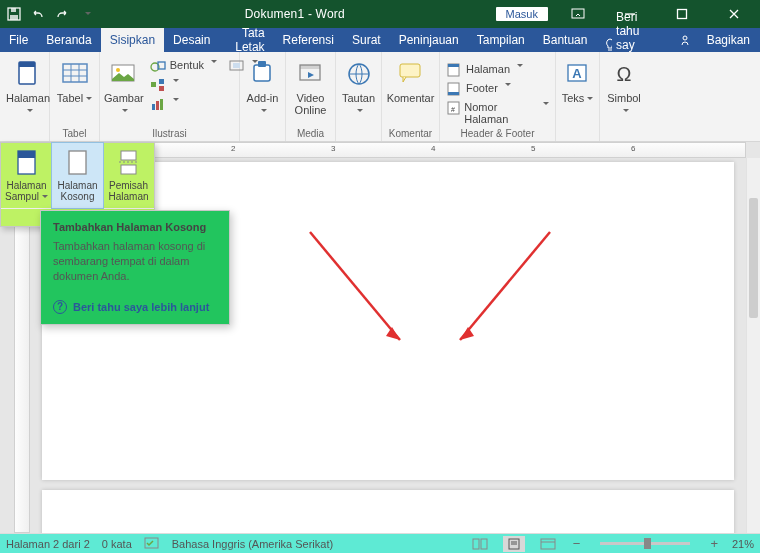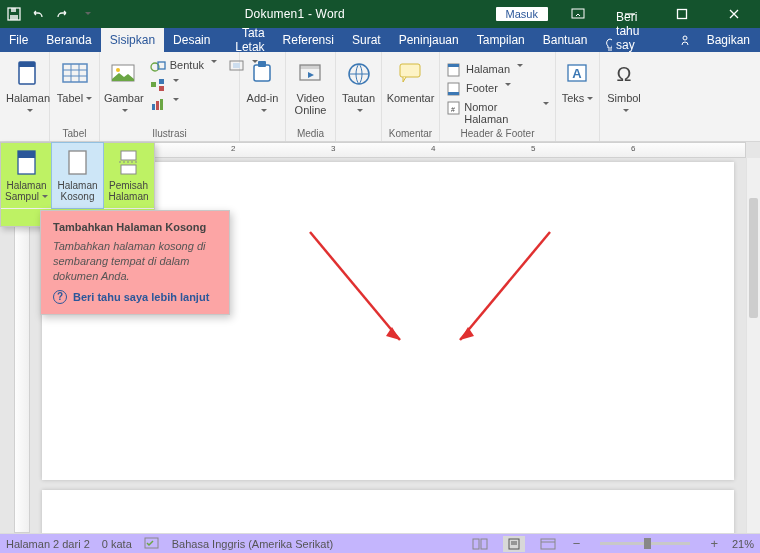--- a/index.html
+++ b/index.html
@@ -35,35 +35,35 @@
 .rulerH { position:absolute; top:0; left:30px; right:14px; height:16px; background:linear-gradient(#fdfdfd,#f0f0f0); border:1px solid #d0d0d0; font-size:8px; color:#666;}
 .rulerH .ticks { position:relative; height:100%; }
 .rulerH .num { position:absolute; top:1px; font-size:8px; color:#555;}
 .page { position:absolute; background:#fff; box-shadow: 0 0 4px rgba(0,0,0,.18); left:42px; right:26px; }
 .page.p1 { top:20px; height:318px; }
 .page.p2 { top:348px; height:170px; }
 .scrollbarV { position:absolute; right:0; top:16px; bottom:0; width:14px; background:#f0f0f0; border-left:1px solid #e2e2e2;}
 .scrollbarV .thumb { position:absolute; left:2px; right:2px; top:40px; height:120px; background:#cdcdcd; border-radius:2px;}
 .rulerV { position:absolute; left:14px; top:16px; width:16px; bottom:0; background:linear-gradient(90deg,#fdfdfd,#f0f0f0); border:1px solid #d0d0d0;}
 
-.statusbar { position:absolute; bottom:0; left:0; right:0; height:20px; background:#c4b5fd; border-top:1px solid #dcdcdc; display:flex; align-items:center; font-size:11px; color:#555; gap:12px; padding:0 6px;}
+.statusbar { position:absolute; bottom:0; left:0; right:0; height:20px; background:#5eead4; border-top:1px solid #dcdcdc; display:flex; align-items:center; font-size:11px; color:#555; gap:12px; padding:0 6px;}
 .statusbar .sep { flex:1; }
 .statusbar .viewbtn { width:22px; height:16px; display:flex; align-items:center; justify-content:center; }
 .statusbar .slider { width:90px; height:3px; background:#c8c8c8; position:relative; margin:0 6px;}
 .statusbar .slider .knob { position:absolute; top:-4px; left:44px; width:7px; height:11px; background:#888; }
 
 .halpop { position:absolute; top:142px; left:0; width:155px; background:#bef264; border:1px solid #c7c7c7; box-shadow:2px 3px 6px rgba(0,0,0,.2); z-index:5; }
 .halpop .row { display:flex; }
 .halpop .pbtn { flex:1; display:flex; flex-direction:column; align-items:center; padding:6px 2px; font-size:10px; text-align:center; line-height:1.1; gap:3px;}
 .halpop .pbtn.active { background:#cde6f7; border:1px solid #92c0e0; margin:-1px;}
 .halpop .lbl { text-align:center; font-size:10px; color:#666; padding:2px 0 4px; border-top:1px solid #eee;}
 
-.tooltip { position:absolute; top:210px; left:40px; width:190px; background:#fca5a5; border:1px solid #c7c7c7; box-shadow:2px 3px 8px rgba(0,0,0,.22); padding:10px 12px; z-index:6; font-size:11px; color:#555;}
+.tooltip { position:absolute; top:210px; left:40px; width:190px; background:#22c55e; border:1px solid #c7c7c7; box-shadow:2px 3px 8px rgba(0,0,0,.22); padding:10px 12px; z-index:6; font-size:11px; color:#555;}
 .tooltip .tt-title { font-weight:bold; color:#444; margin-bottom:6px; font-size:11px;}
-.tooltip .tt-body { line-height:1.35; margin-bottom:6px;font-style:italic;}
+.tooltip .tt-body { line-height:1.35; margin-bottom:16px;}
 .tooltip .tt-link { color:#2b579a; display:flex; align-items:center; gap:6px; font-weight:600; }
 .tooltip .qmark { width:14px; height:14px; border:1.5px solid #2b579a; border-radius:50%; display:flex; align-items:center; justify-content:center; font-size:10px; color:#2b579a; font-weight:bold;}
 
 .arrow { position:absolute; z-index:4; }
 
 svg { display:block; }
 .ficon { width:30px; height:30px; }
 </style>
 </head>
 <body>

